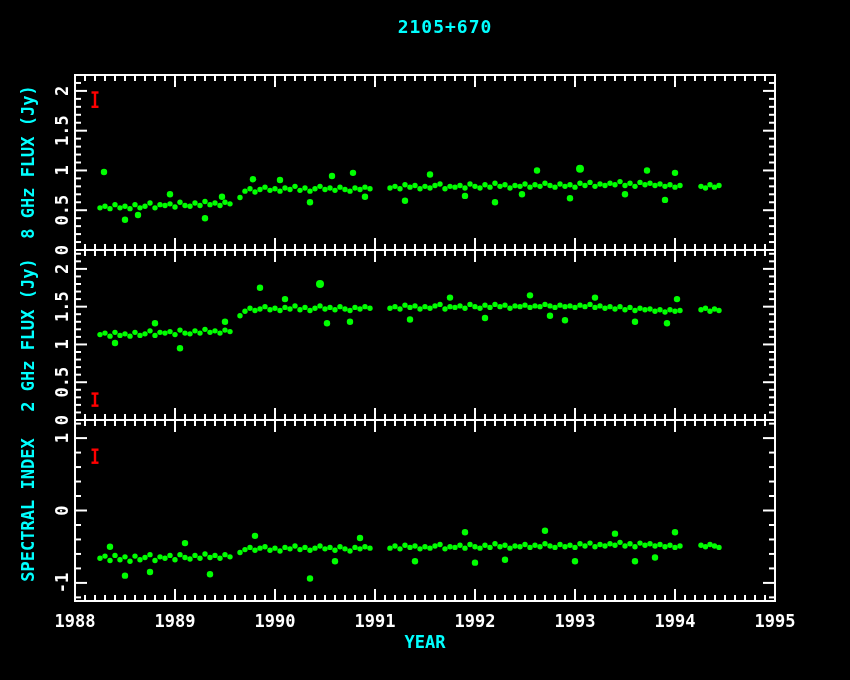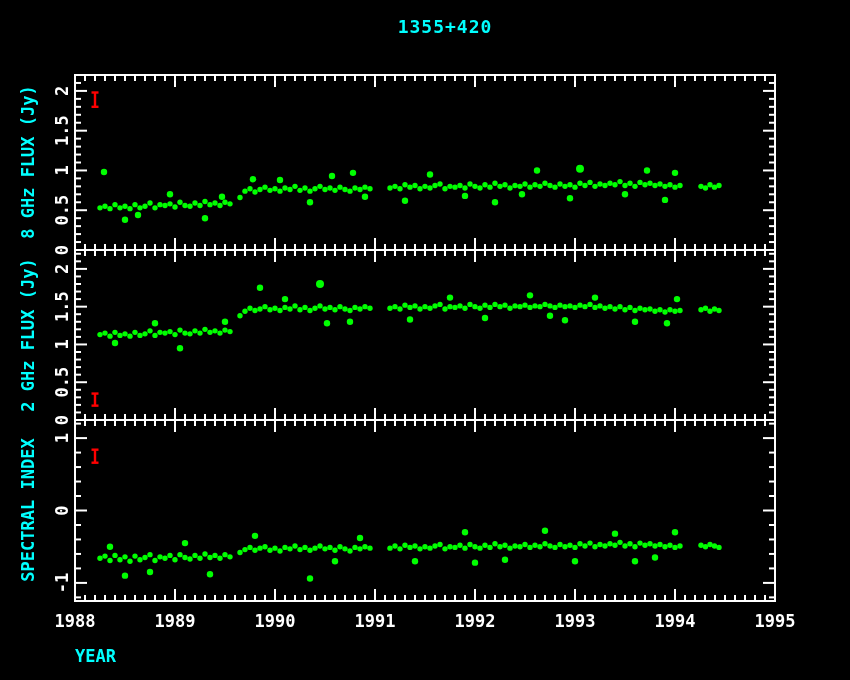--- a/index.html
+++ b/index.html
@@ -1,22 +1,22 @@
 <!DOCTYPE html>
 <html><head>
 <meta charset="utf-8">
 <style>
   html,body{margin:0;padding:0;background:#000;width:850px;height:680px;overflow:hidden;}
   #stage{position:relative;width:850px;height:680px;background:#000;
          font-family:"DejaVu Sans Mono",monospace;}
   .ctitle{position:absolute;left:95px;top:16px;width:700px;height:22px;
           text-align:center;color:#00ffff;font:bold 18px "DejaVu Sans Mono",monospace;
           letter-spacing:1px;}
-  .xtitle{position:absolute;left:75px;top:646px;width:700px;height:22px;
-          text-align:left;color:#00ffff;font:bold 17px "DejaVu Sans Mono",monospace;}
+  .xtitle{position:absolute;left:75px;top:632px;width:700px;height:22px;
+          text-align:center;color:#00ffff;font:bold 17px "DejaVu Sans Mono",monospace;}
   .ytitle{position:absolute;left:-102px;width:260px;height:20px;line-height:20px;
           text-align:center;transform:rotate(-90deg);color:#00ffff;
           font:bold 17px "DejaVu Sans Mono",monospace;white-space:nowrap;}
   svg{position:absolute;left:0;top:0;}
   svg text{font-family:"DejaVu Sans Mono",monospace;font-weight:bold;}
 </style>
 </head>
 <body>
 
 <div id="stage">
@@ -1046,18 +1046,18 @@
         <text x="75" y="627" fill="#ffffff" font-size="17px" text-anchor="middle">1988</text>
         <text x="175" y="627" fill="#ffffff" font-size="17px" text-anchor="middle">1989</text>
         <text x="275" y="627" fill="#ffffff" font-size="17px" text-anchor="middle">1990</text>
         <text x="375" y="627" fill="#ffffff" font-size="17px" text-anchor="middle">1991</text>
         <text x="475" y="627" fill="#ffffff" font-size="17px" text-anchor="middle">1992</text>
         <text x="575" y="627" fill="#ffffff" font-size="17px" text-anchor="middle">1993</text>
         <text x="675" y="627" fill="#ffffff" font-size="17px" text-anchor="middle">1994</text>
         <text x="775" y="627" fill="#ffffff" font-size="17px" text-anchor="middle">1995</text>
       </g>
     </svg>
-  <div class="ctitle">1355+420</div>
+  <div class="ctitle">2105+670</div>
   <div class="ytitle" style="top:152px;">8 GHz FLUX (Jy)</div>
   <div class="ytitle" style="top:325px;">2 GHz FLUX (Jy)</div>
   <div class="ytitle" style="top:500px;">SPECTRAL INDEX</div>
   <div class="xtitle">YEAR</div>
 </div>
 
 </body></html>

